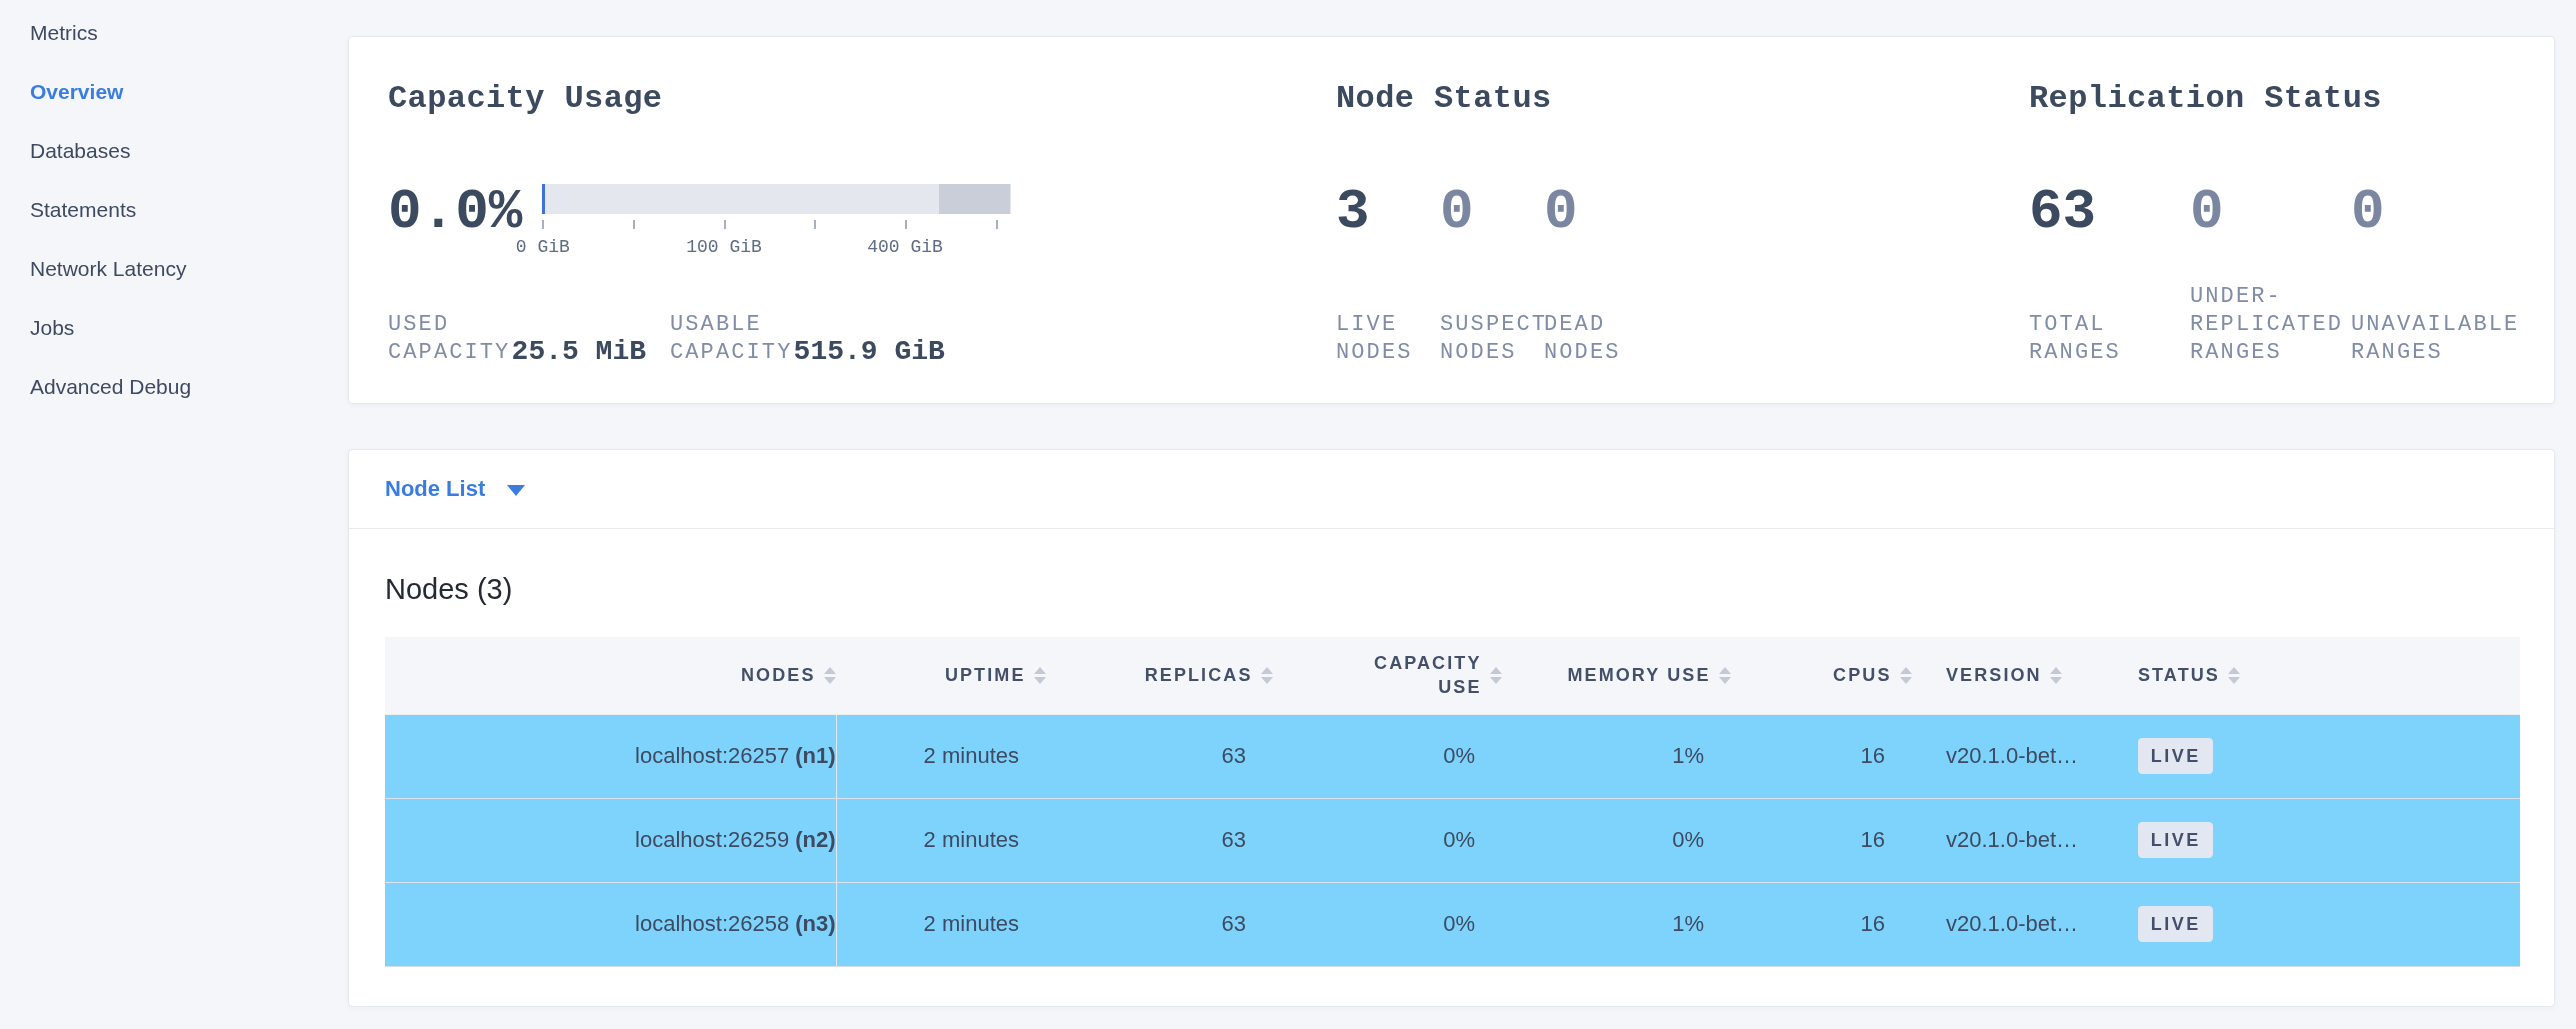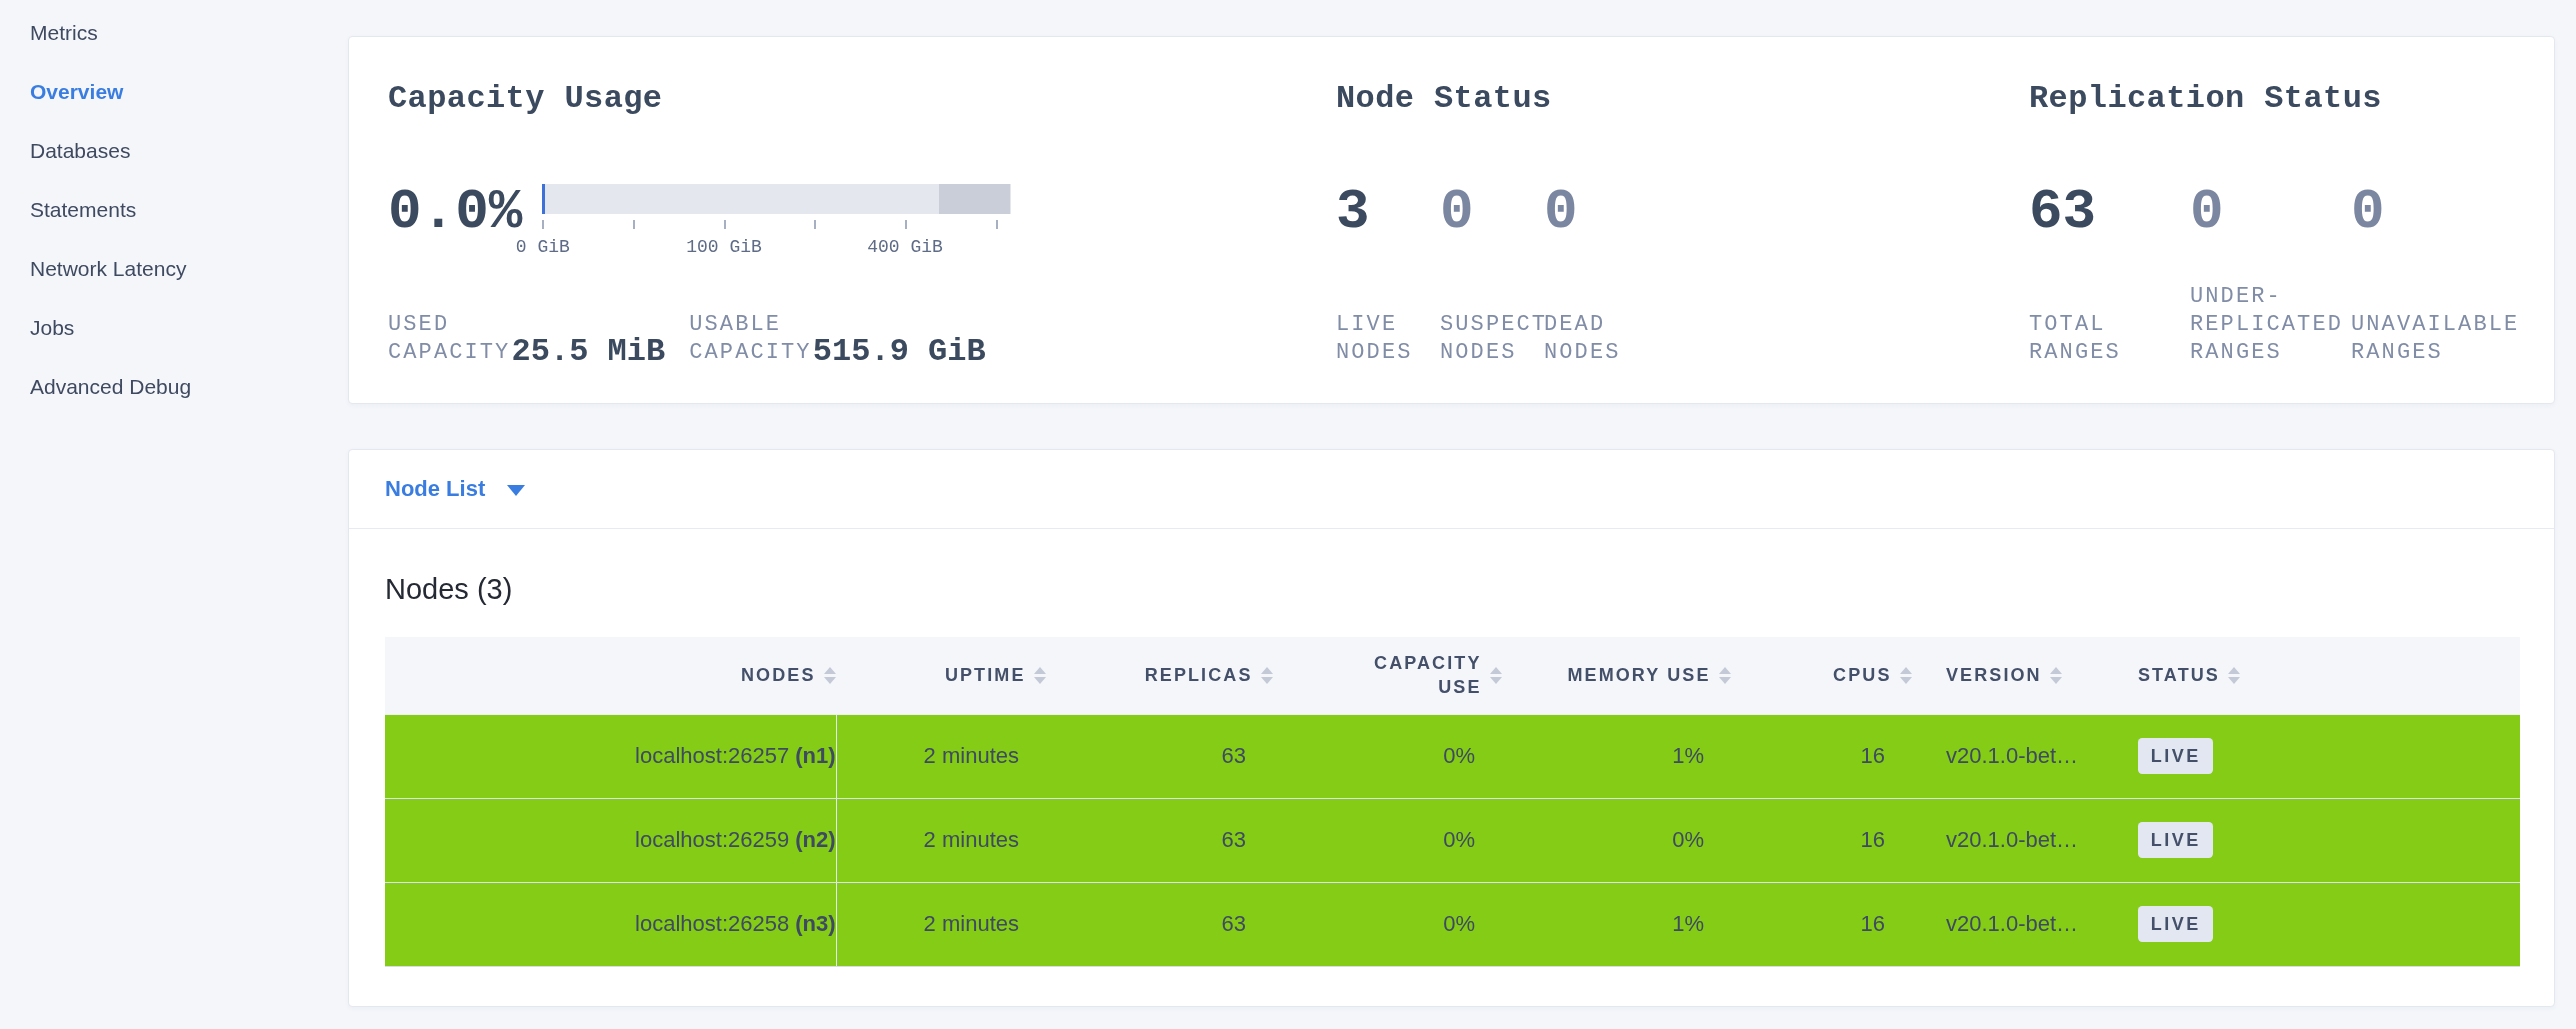--- a/index.html
+++ b/index.html
@@ -47,21 +47,21 @@
   .cap-top { display:flex; }
   .cap-pct { width:154px; font-size:56px; line-height:61px; font-weight:600; color:#3b4a5f; }
   .gauge { position:relative; margin-top:1.7px; width:469px; height:102px; }
   .gauge-track { position:relative; width:469px; height:30px; background:#e4e7ee; overflow:hidden; }
   .gauge-used { position:absolute; left:0; top:0; width:3.4px; height:30px; background:#3e72d9; }
   .gauge-reserved { position:absolute; left:397px; top:0; width:71px; height:30px; background:#c9ced9; }
   .tick { position:absolute; top:36px; width:1.7px; height:9.3px; background:#a7afc2; }
   .tick-label { position:absolute; top:53px; transform:translateX(-50%); font-size:18px; color:#5f6c87; white-space:nowrap; }
   .cap-bottom { display:flex; align-items:flex-end; }
   .cap-label { max-width:110px; }
-  .cap-value { font-size:32px; font-weight:700; color:#3b4a5f; margin-left:13.6px; line-height:34px; position:relative; top:1.7px; }
+  .cap-value { font-size:28px; font-weight:700; color:#3b4a5f; margin-left:13.6px; line-height:34px; position:relative; top:1.7px; }
   .cap-group2 { margin-left:24px; display:flex; align-items:flex-end; }
   
   .card.nodelist { margin-top:45px; height:558px; }
   .dropdown-row { height:79px; border-bottom:1.7px solid #e7eaf1; display:flex; align-items:center; padding-left:36px; }
   .dropdown { display:flex; align-items:center; cursor:pointer; }
   .dropdown-label { color:#3a7de1; font-size:22px; font-weight:700; }
   .caret { width:0; height:0; margin-left:22px; margin-top:2.5px;
            border-left:9.3px solid transparent; border-right:9.3px solid transparent;
            border-top:11px solid #3a7de1; }
   .table-area { padding:0 36px 0 36px; }
@@ -71,21 +71,21 @@
     height:77px; background:#f4f6f9; border-bottom:1.7px solid #eceef4;
     font-size:18px; font-weight:700; letter-spacing:2.1px; color:#44506a;
     text-transform:uppercase; vertical-align:middle;
   }
   .th-inner { display:inline-flex; align-items:center; gap:8.5px; }
   .sort-icon { display:inline-flex; flex-direction:column; gap:3.4px; }
   .sort-icon i { display:block; width:0; height:0; border-left:6px solid transparent; border-right:6px solid transparent; }
   .sort-icon .up { border-bottom:7.6px solid #c3c9d6; }
   .sort-icon .dn { border-top:7.6px solid #c3c9d6; }
   tbody td { height:84px; font-size:22px; color:#3e4a61; vertical-align:middle;
-             border-bottom:1.7px solid #dde1eb; background:#84cc16; }
+             border-bottom:1.7px solid #dde1eb; background:#7dd3fc; }
   tbody tr:last-child td { border-bottom:1.7px solid #d7dce7; }
   th.c-nodes, td.c-nodes { text-align:right; padding-left:16px; }
   td.c-nodes { border-right:1.7px solid #e5e8f0; }
   th.num, td.num { text-align:right; }
   th.num { padding-right:12px; }
   td.num { padding-right:39px; }
   th.c-version, td.c-version { text-align:left; padding-left:22px; }
   th.c-status, td.c-status { text-align:left; padding-left:32px; }
   .node-name { font-weight:700; margin-left:6px; }
   .badge {

